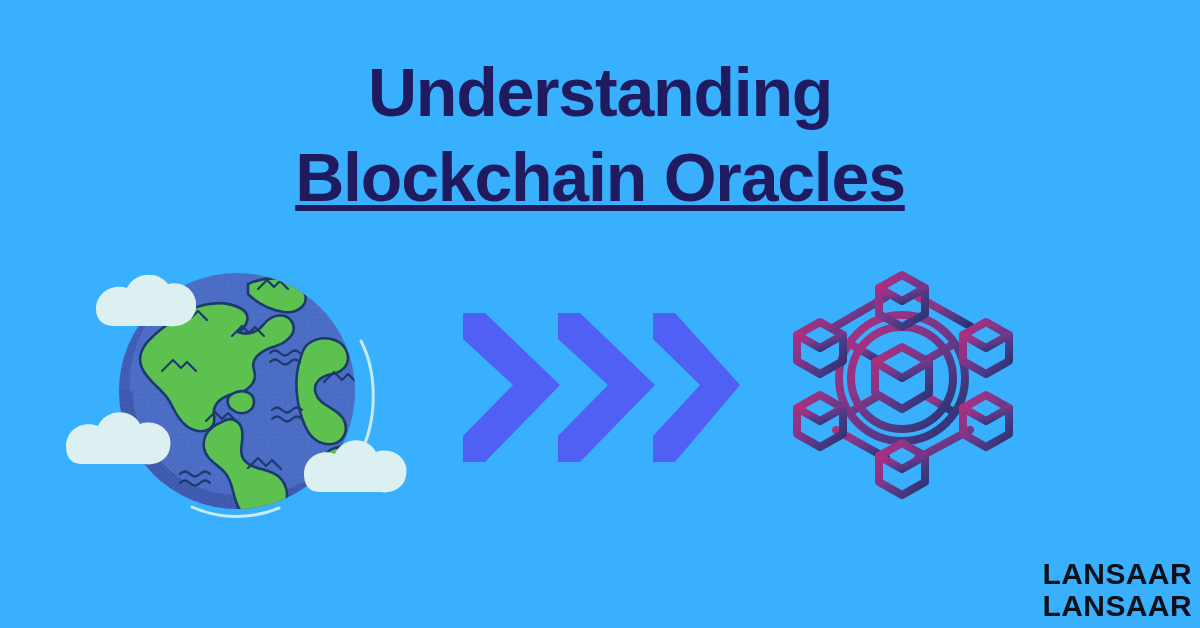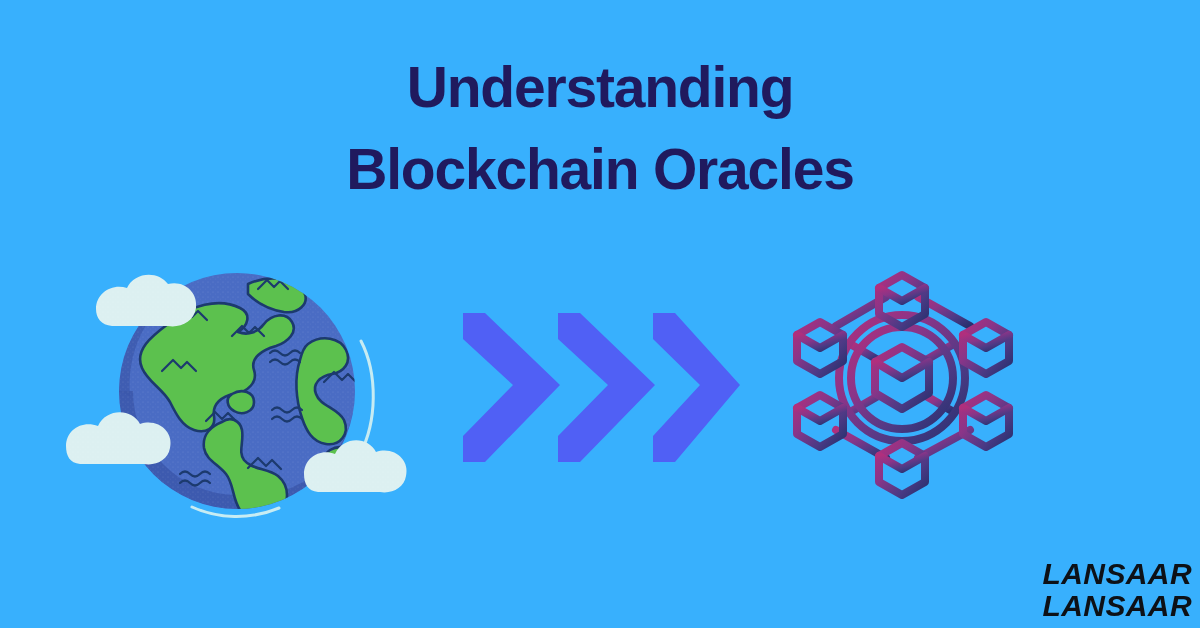--- a/index.html
+++ b/index.html
@@ -25,27 +25,28 @@
     top: 58px;
     width: 1200px;
     text-align: center;
     line-height: 1.02;
     user-select: none;
   }
   #title-block .title-line {
     display: block;
     color: #201a5e;
     font-family: "Liberation Sans", sans-serif;
-    font-size: 57px;
+    font-size: 68px;
     font-weight: 700;
     letter-spacing: -1.2px;
     white-space: nowrap;
   }
   #title-block .title-line.line2 {
-    margin-top: 24px;
+    margin-top: 16px;
+    text-decoration: underline;
   }
 
   
   #globe-illustration {
     position: absolute;
     left: 72px;
     top: 246px;
     width: 330px;
     height: 290px;
   }
@@ -92,21 +93,20 @@
     text-align: right;
     line-height: 1.06;
     user-select: none;
   }
   #brand-logo .logo-line {
     display: block;
     color: #0d1117;
     font-family: "Liberation Sans", sans-serif;
     font-size: 30px;
     font-weight: 700;
-    font-style: italic;
     letter-spacing: 0.4px;
     white-space: nowrap;
   }
 </style>
 </head>
 <body>
 
 <div id="banner">
 
   <div id="title-block">

